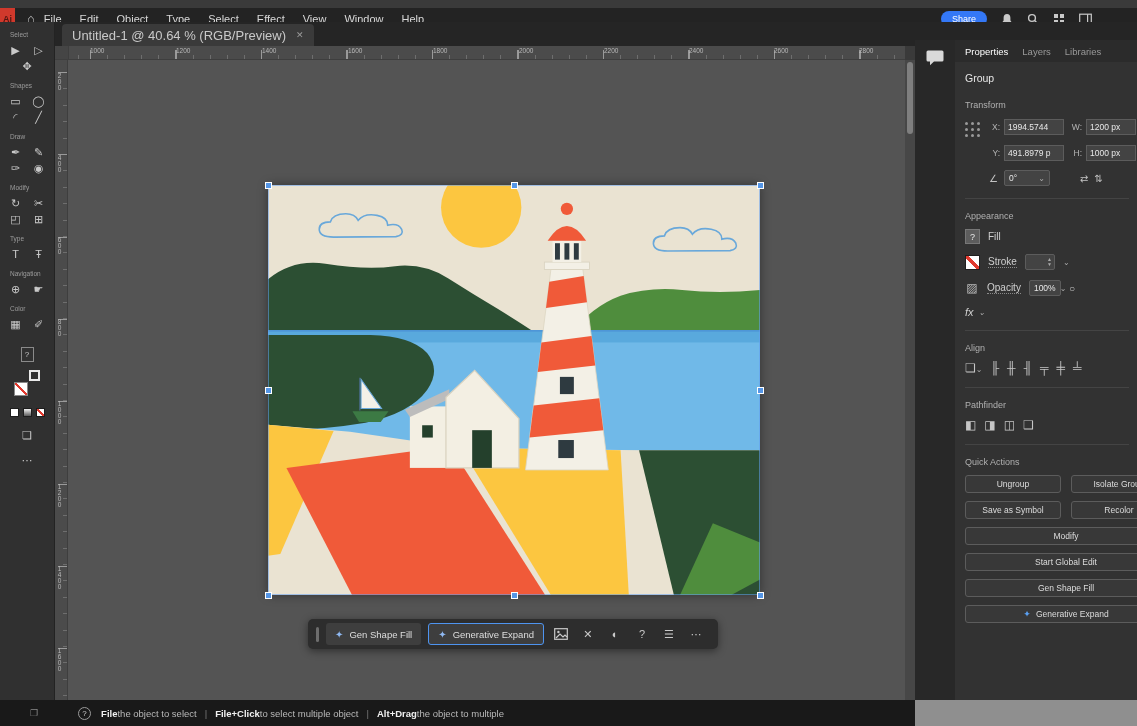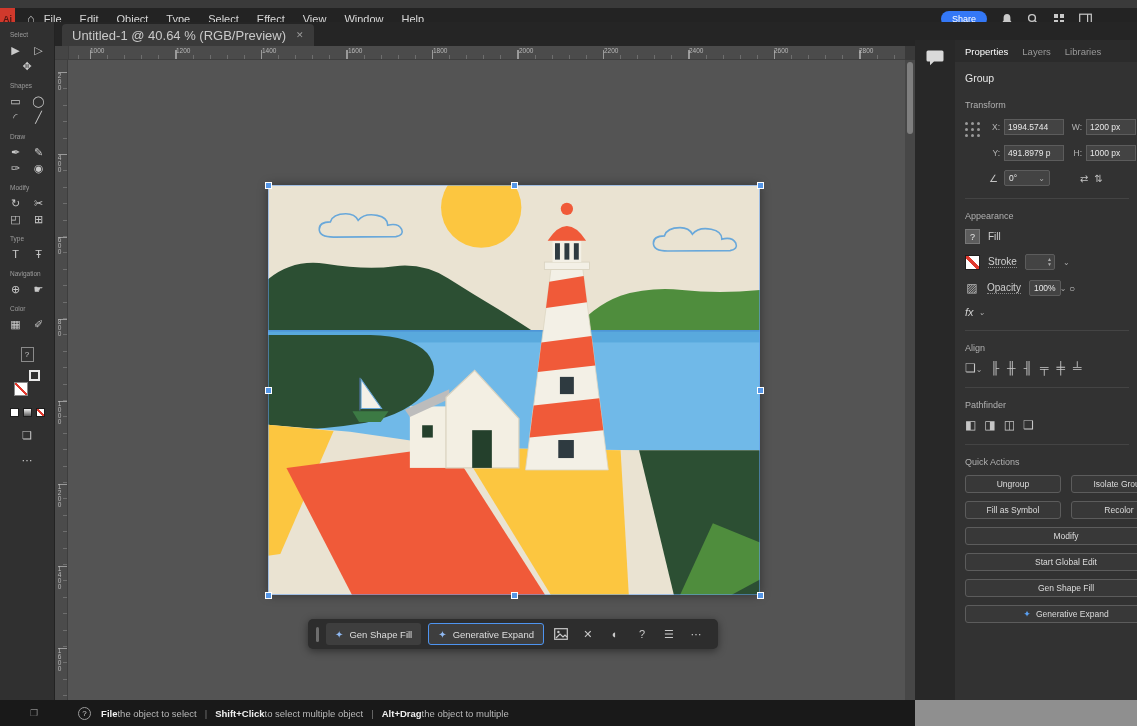--- a/index.html
+++ b/index.html
@@ -433,21 +433,21 @@
       <div class="divider"></div>
       <div class="sec-title">Quick Actions</div>
       <div class="qa-grid">
         <div class="qa-btn">
             <span>Ungroup</span>
           </div>
         <div class="qa-btn">
             <span>Isolate Group</span>
           </div>
         <div class="qa-btn">
-            <span>Fill as Symbol</span>
+            <span>Save as Symbol</span>
           </div>
         <div class="qa-btn">
             <span>Recolor</span>
           </div>
       </div>
       <div class="qa-stack">
         <div class="qa-btn">
             <span>Modify</span>
           </div>
         <div class="qa-btn">
@@ -463,21 +463,21 @@
       </div>
     </div>
   </div>
 
   <div id="statusbar" class="abs">
     <span class="doc-ic">❐</span>
     <span class="qmark">?</span>
     <b>File</b>
       <span> the object to select</span>
     <span class="sep">|</span>
-    <b>Shift+Click</b>
+    <b>File+Click</b>
       <span> to select multiple object</span>
     <span class="sep">|</span>
     <b>Alt+Drag</b>
       <span> the object to multiple</span>
   </div>
   <div id="statusbar-right" class="abs"></div>
 
 </div>
 
 </body></html>

